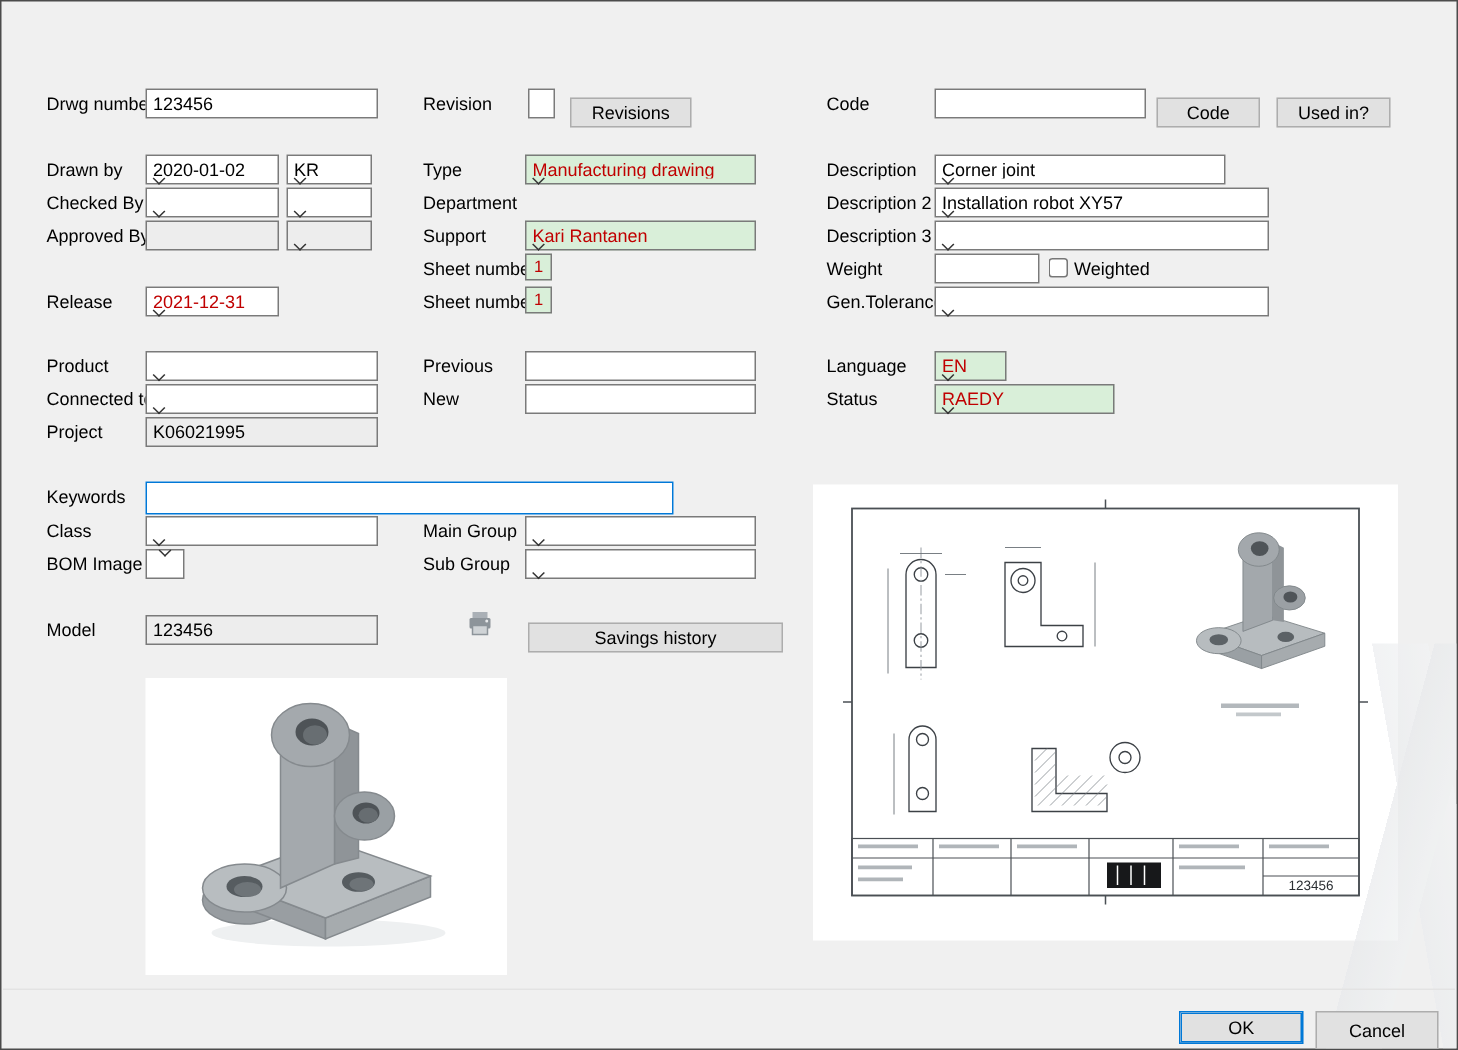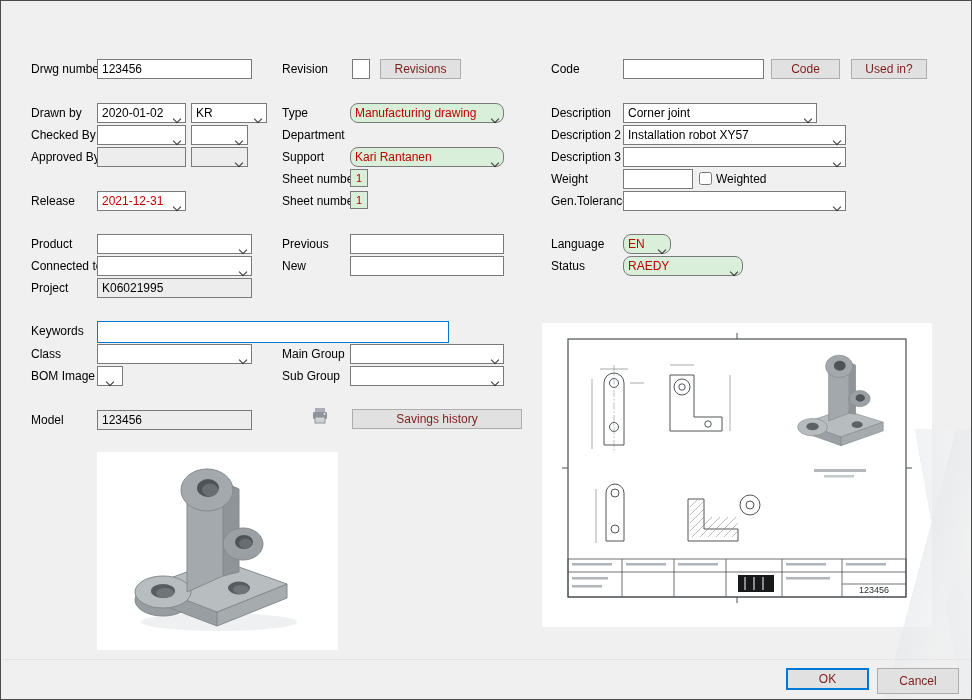--- a/index.html
+++ b/index.html
@@ -6,28 +6,28 @@
   html,body { width:972px; height:700px; background:#fff; font-family:"Liberation Sans",sans-serif; }
   .window { position:relative; width:972px; height:700px; border:1.5px solid #4b4b4b; background:#f0f0f0; overflow:hidden; }
   .titlebar { position:absolute; left:0; top:0; right:0; height:35px; background:#fff; border-bottom:1px solid #dcdcdc; }
   .logo { position:absolute; left:14px; top:9px; width:17px; height:17px; border-radius:50%; background:#1976bd; color:#fff; font-size:8px; font-weight:bold; display:flex; align-items:center; justify-content:center; }
   .title { position:absolute; left:38px; top:10px; font-size:13px; color:#000; }
   .close { position:absolute; right:12px; top:8px; width:20px; height:20px; font-size:15px; line-height:20px; text-align:center; color:#222; cursor:pointer; }
   .lbl { position:absolute; font-size:12px; color:#000; white-space:nowrap; }
   .tb { position:absolute; height:20px; border:1px solid #7a7a7a; background:#fff; font:12px "Liberation Sans",sans-serif; padding:0 4px; color:#000; }
   .tb.ro { background:#ededed; }
   .tb.kw { height:22px; border:1px solid var(--accent,#0078d7); }
-  .combo { position:absolute; height:20px; border:1px solid #7a7a7a; background:#fff; display:flex; align-items:flex-end; cursor:default; }
+  .combo { position:absolute; height:20px; border:1px solid #7a7a7a; background:#fff; display:flex; align-items:flex-start; cursor:default;flex-direction:column; }
   .combo .txt { flex:1; font-size:12px; line-height:18px; padding:0 4px; overflow:hidden; white-space:nowrap; color:#000; }
   .combo .arr { width:16px; display:flex; align-items:center; justify-content:center; }
   .chev { width:6px; height:6px; border-right:1.4px solid #333; border-bottom:1.4px solid #333; transform:rotate(45deg); margin-top:-3px; }
-  .combo.green { background:var(--field-green,#d9efd9);border-radius:8px; }
+  .combo.green { background:var(--field-green,#d9efd9); }
   .combo.green .txt, .combo.red .txt { color:var(--alert-red,#c00000); }
   .combo.gray { background:#ededed; }
-  .btn { position:absolute; height:20px; background:#e1e1e1; border:1px solid #adadad; font:12px "Liberation Sans",sans-serif; color:#7f1d1d; cursor:pointer; }
+  .btn { position:absolute; height:20px; background:#e1e1e1; border:1px solid #adadad; font:12px "Liberation Sans",sans-serif; color:#000000; cursor:pointer;margin-top:6px; }
   .btn.primary { border:1px solid var(--accent,#0078d7); box-shadow:inset 0 0 0 1px var(--accent,#0078d7); }
   .greenbox { position:absolute; width:18px; height:18px; border:1px solid #7a7a7a; background:var(--field-green,#d9efd9); color:var(--alert-red,#c00000); font-size:11px; display:flex; align-items:center; justify-content:center; }
   .cb { position:absolute; width:13px; height:13px; }
   .panel { position:absolute; background:#fff; }
   .footer-sep { position:absolute; left:1px; right:1px; top:658px; border-top:1px solid #e3e3e3; }
   .wm { position:absolute; right:-6px; bottom:0; width:160px; height:270px; pointer-events:none; opacity:.65;
         background: linear-gradient(105deg, transparent 60%, #e7e9eb 60%, #eff1f2 76%, transparent 76%),
                     linear-gradient(80deg, transparent 70%, #eaecee 70%, #f2f3f4 88%, transparent 88%); }
 </style>
 </head>
@@ -46,21 +46,21 @@
   <button class="btn" style="left:770px;top:58px;width:69px">Code</button>
   <button class="btn" style="left:850px;top:58px;width:76px">Used in?</button>
 
   <div class="lbl" style="left:30px;top:105px">Drawn by</div>
   <div class="combo" style="left:96px;top:102px;width:89px">
       <span class="txt">2020-01-02</span>
       <span class="arr">
         <i class="chev"></i>
       </span>
     </div>
-  <div class="combo" style="left:190px;top:102px;width:76px">
+  <div class="combo" style="left:190px;top:102px;width:57px">
       <span class="txt">KR</span>
       <span class="arr">
         <i class="chev"></i>
       </span>
     </div>
 
   <div class="lbl" style="left:30px;top:127px">Checked By</div>
   <div class="combo" style="left:96px;top:124px;width:89px">
       <span class="txt"></span>
       <span class="arr">

